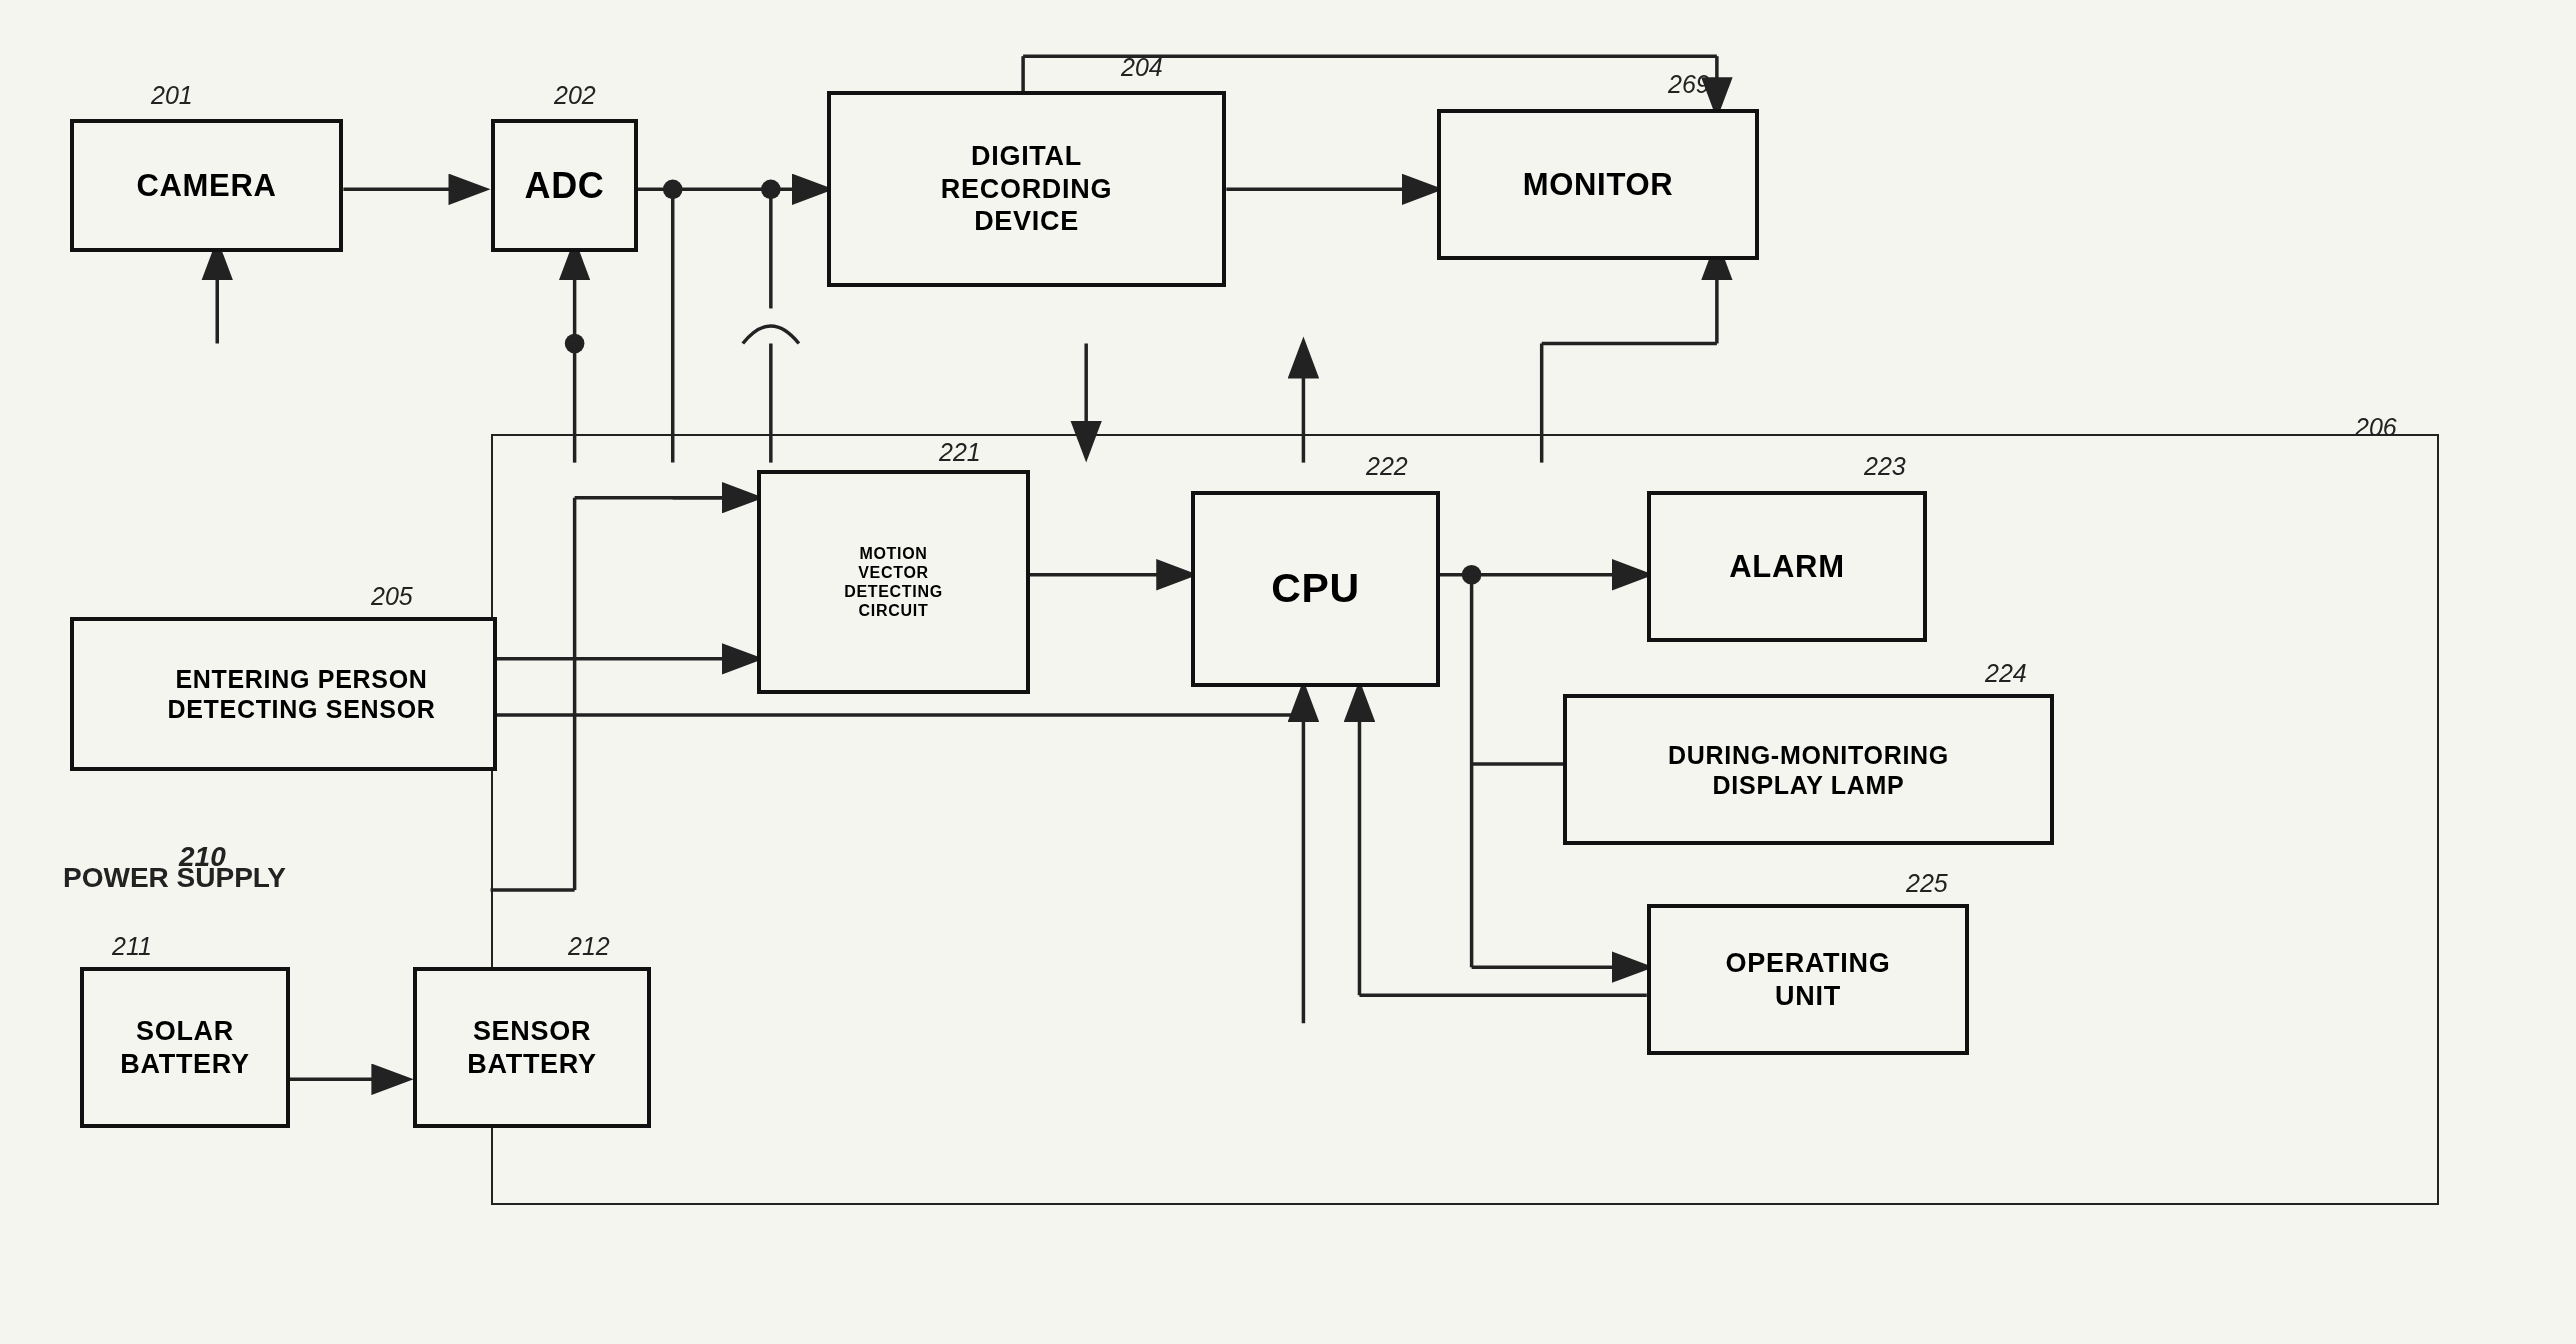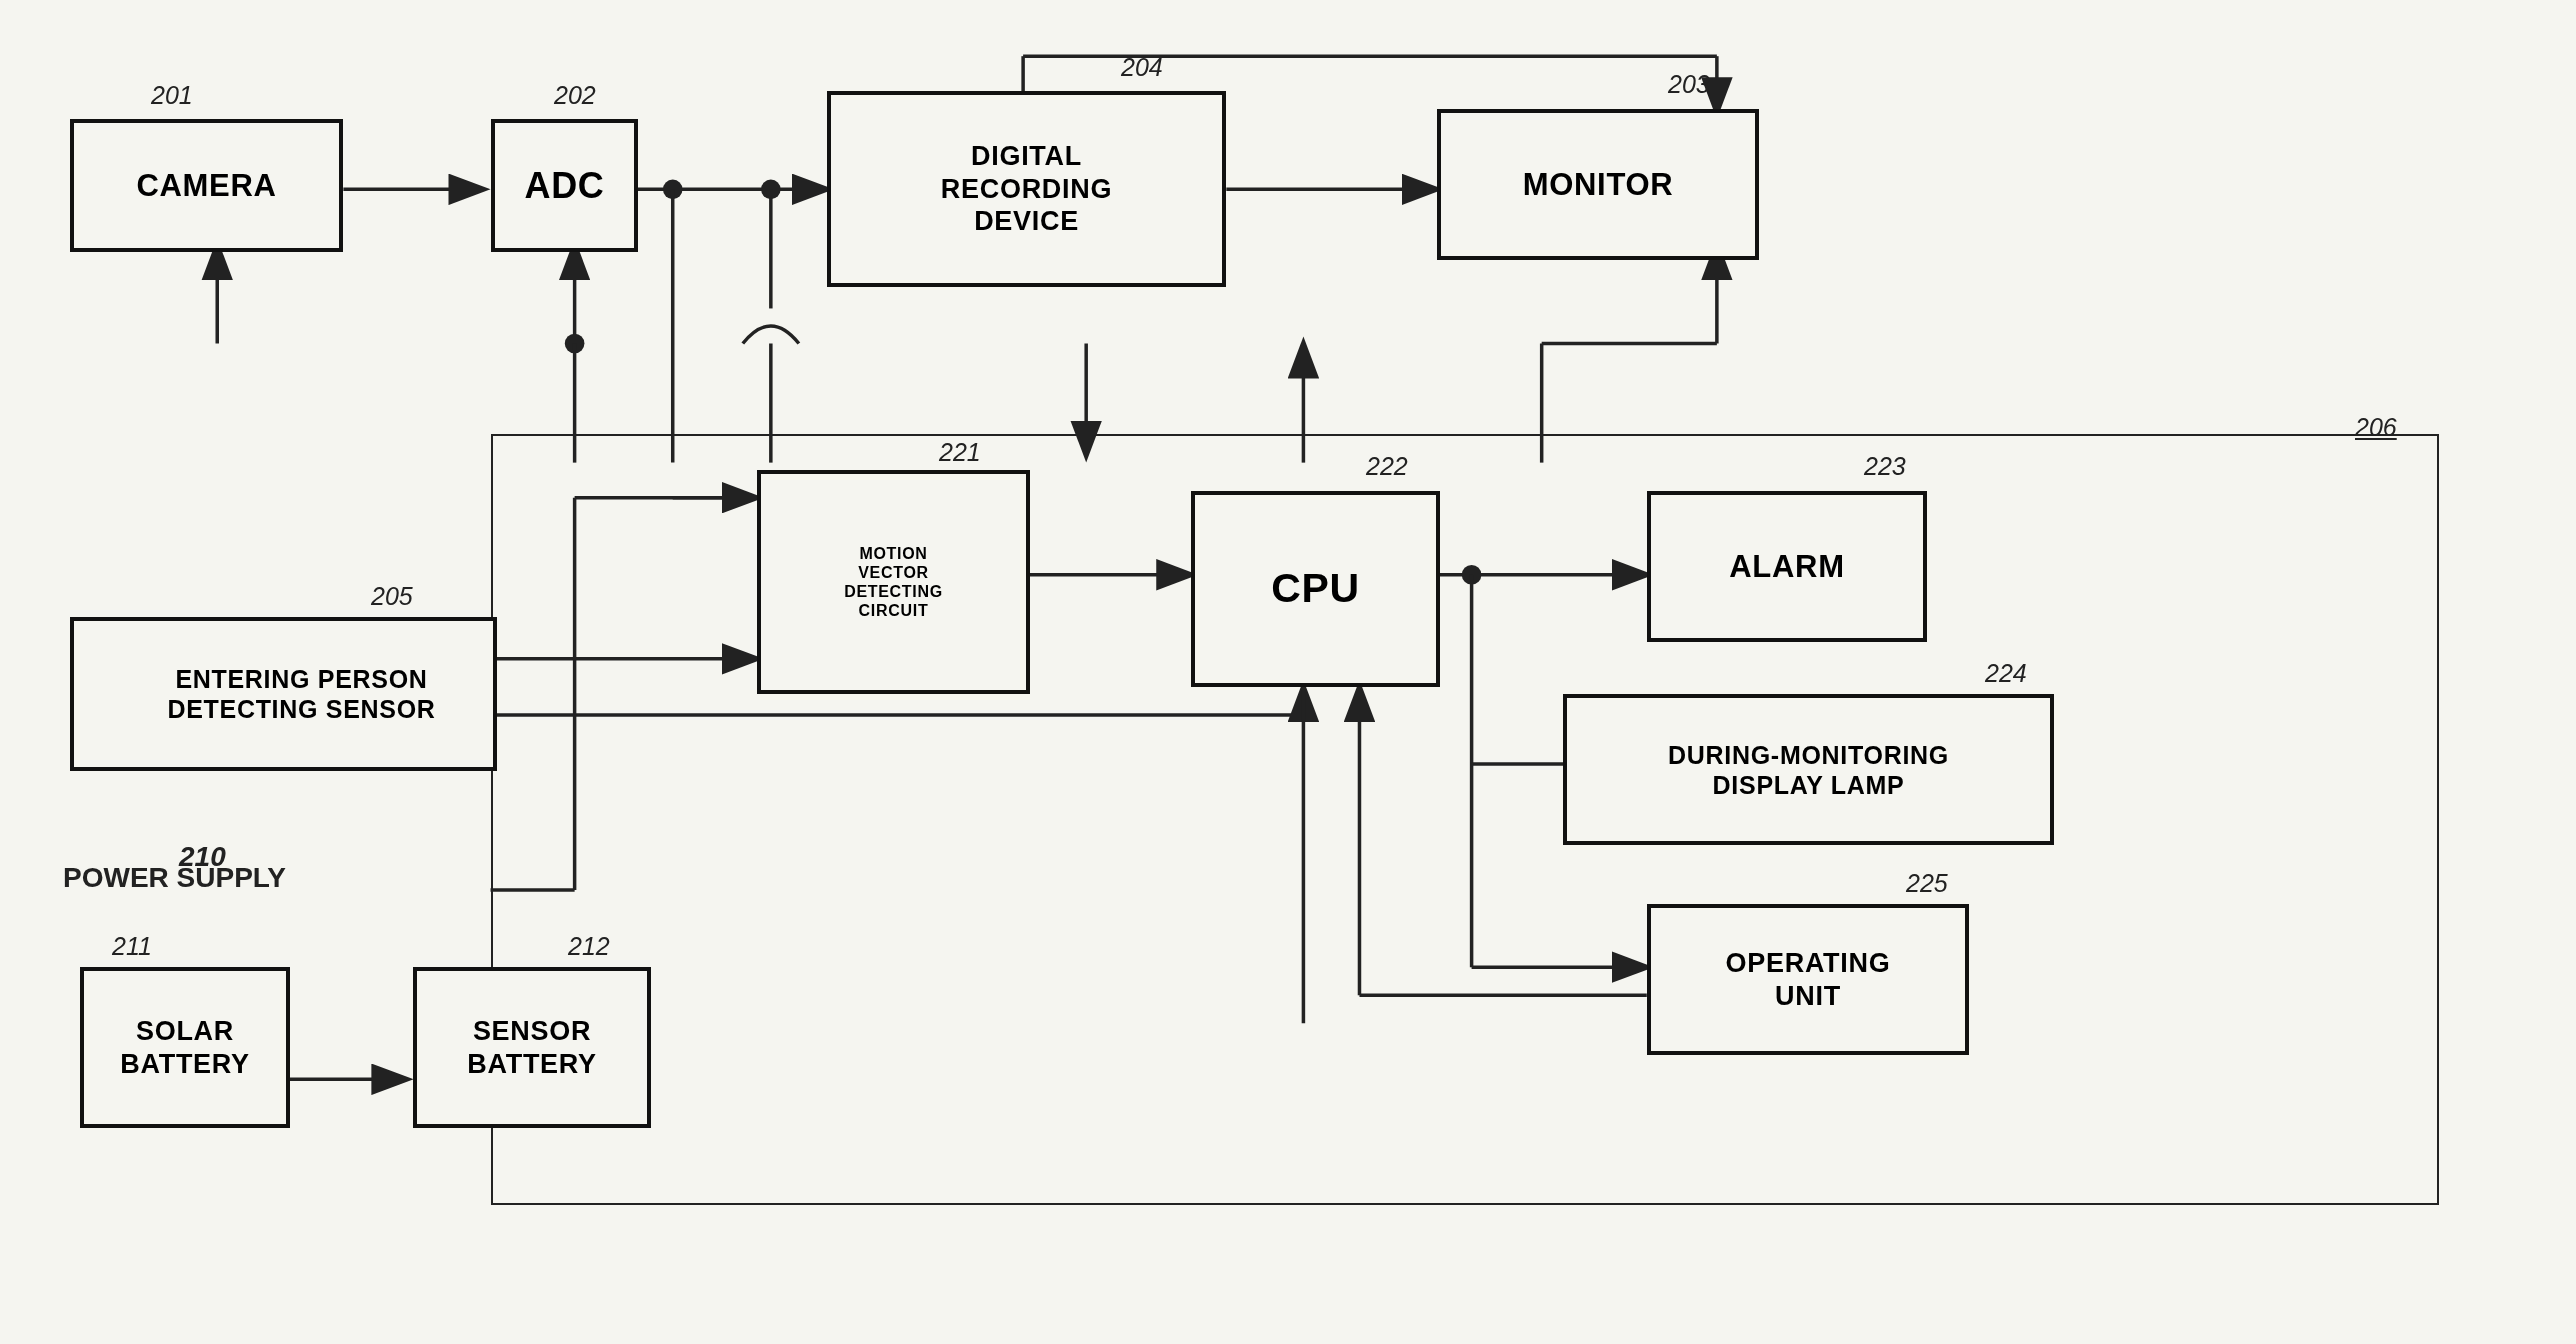--- a/index.html
+++ b/index.html
@@ -151,25 +151,25 @@
   <div class="block block-thick" style="left:827px; top:91px; width:399px; height:196px; font-size:27px;">
     <span style="white-space:pre-line;">DIGITAL
 RECORDING
 DEVICE</span>
   </div>
   <span class="label-ref" style="left:1121px; top:53px;">204</span>
 
   <div class="block block-thick" style="left:1437px; top:109px; width:322px; height:151px; font-size:31px;">
     <span>MONITOR</span>
   </div>
-  <span class="label-ref" style="left:1668px; top:70px;">203</span>
+  <span class="label-ref" style="left:1668px; top:70px;">269</span>
 
   <div class="group-box" style="left:491px; top:434px; width:1948px; height:771px;">
   </div>
-  <span class="label-ref" style="left:2355px; top:413px;text-decoration:underline;">206</span>
+  <span class="label-ref" style="left:2355px; top:413px;">206</span>
 
   <div class="block block-thick" style="left:757px; top:470px; width:273px; height:224px; font-size:16px;">
     <span style="white-space:pre-line;">MOTION
 VECTOR
 DETECTING
 CIRCUIT</span>
   </div>
   <span class="label-ref" style="left:939px; top:438px;">221</span>
 
   <div class="block block-thick" style="left:1191px; top:491px; width:249px; height:196px; font-size:41px;">

